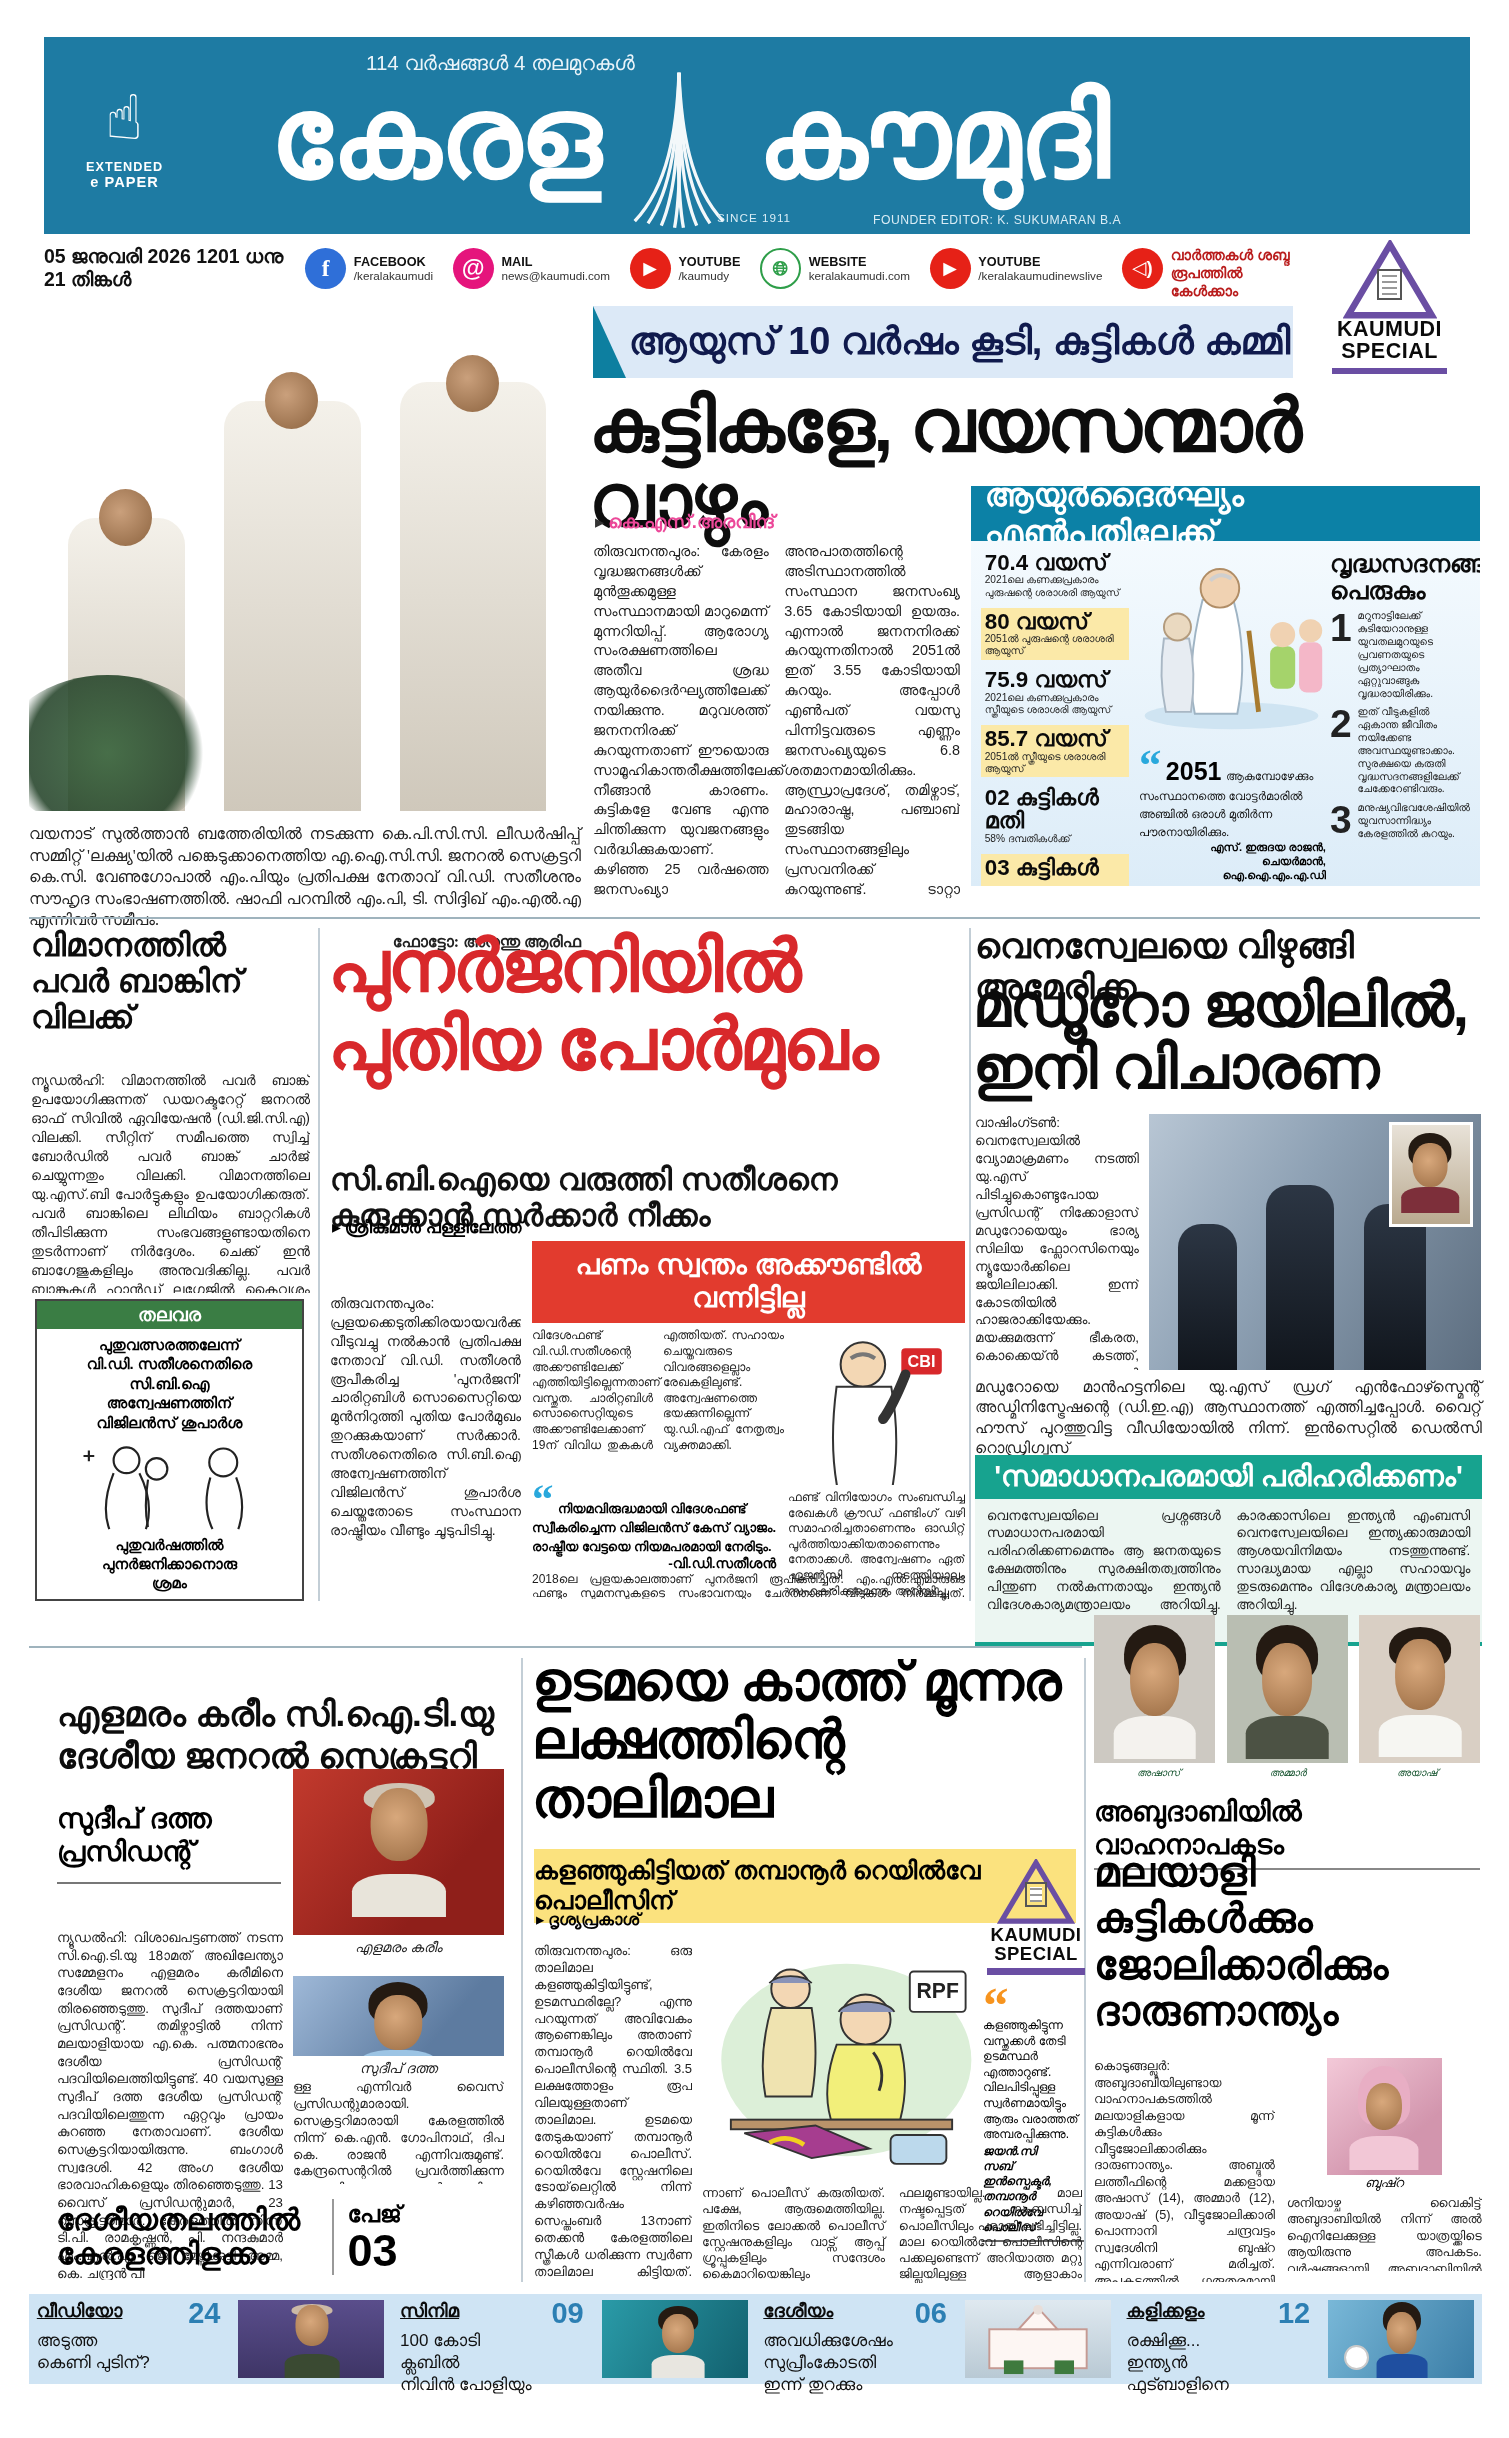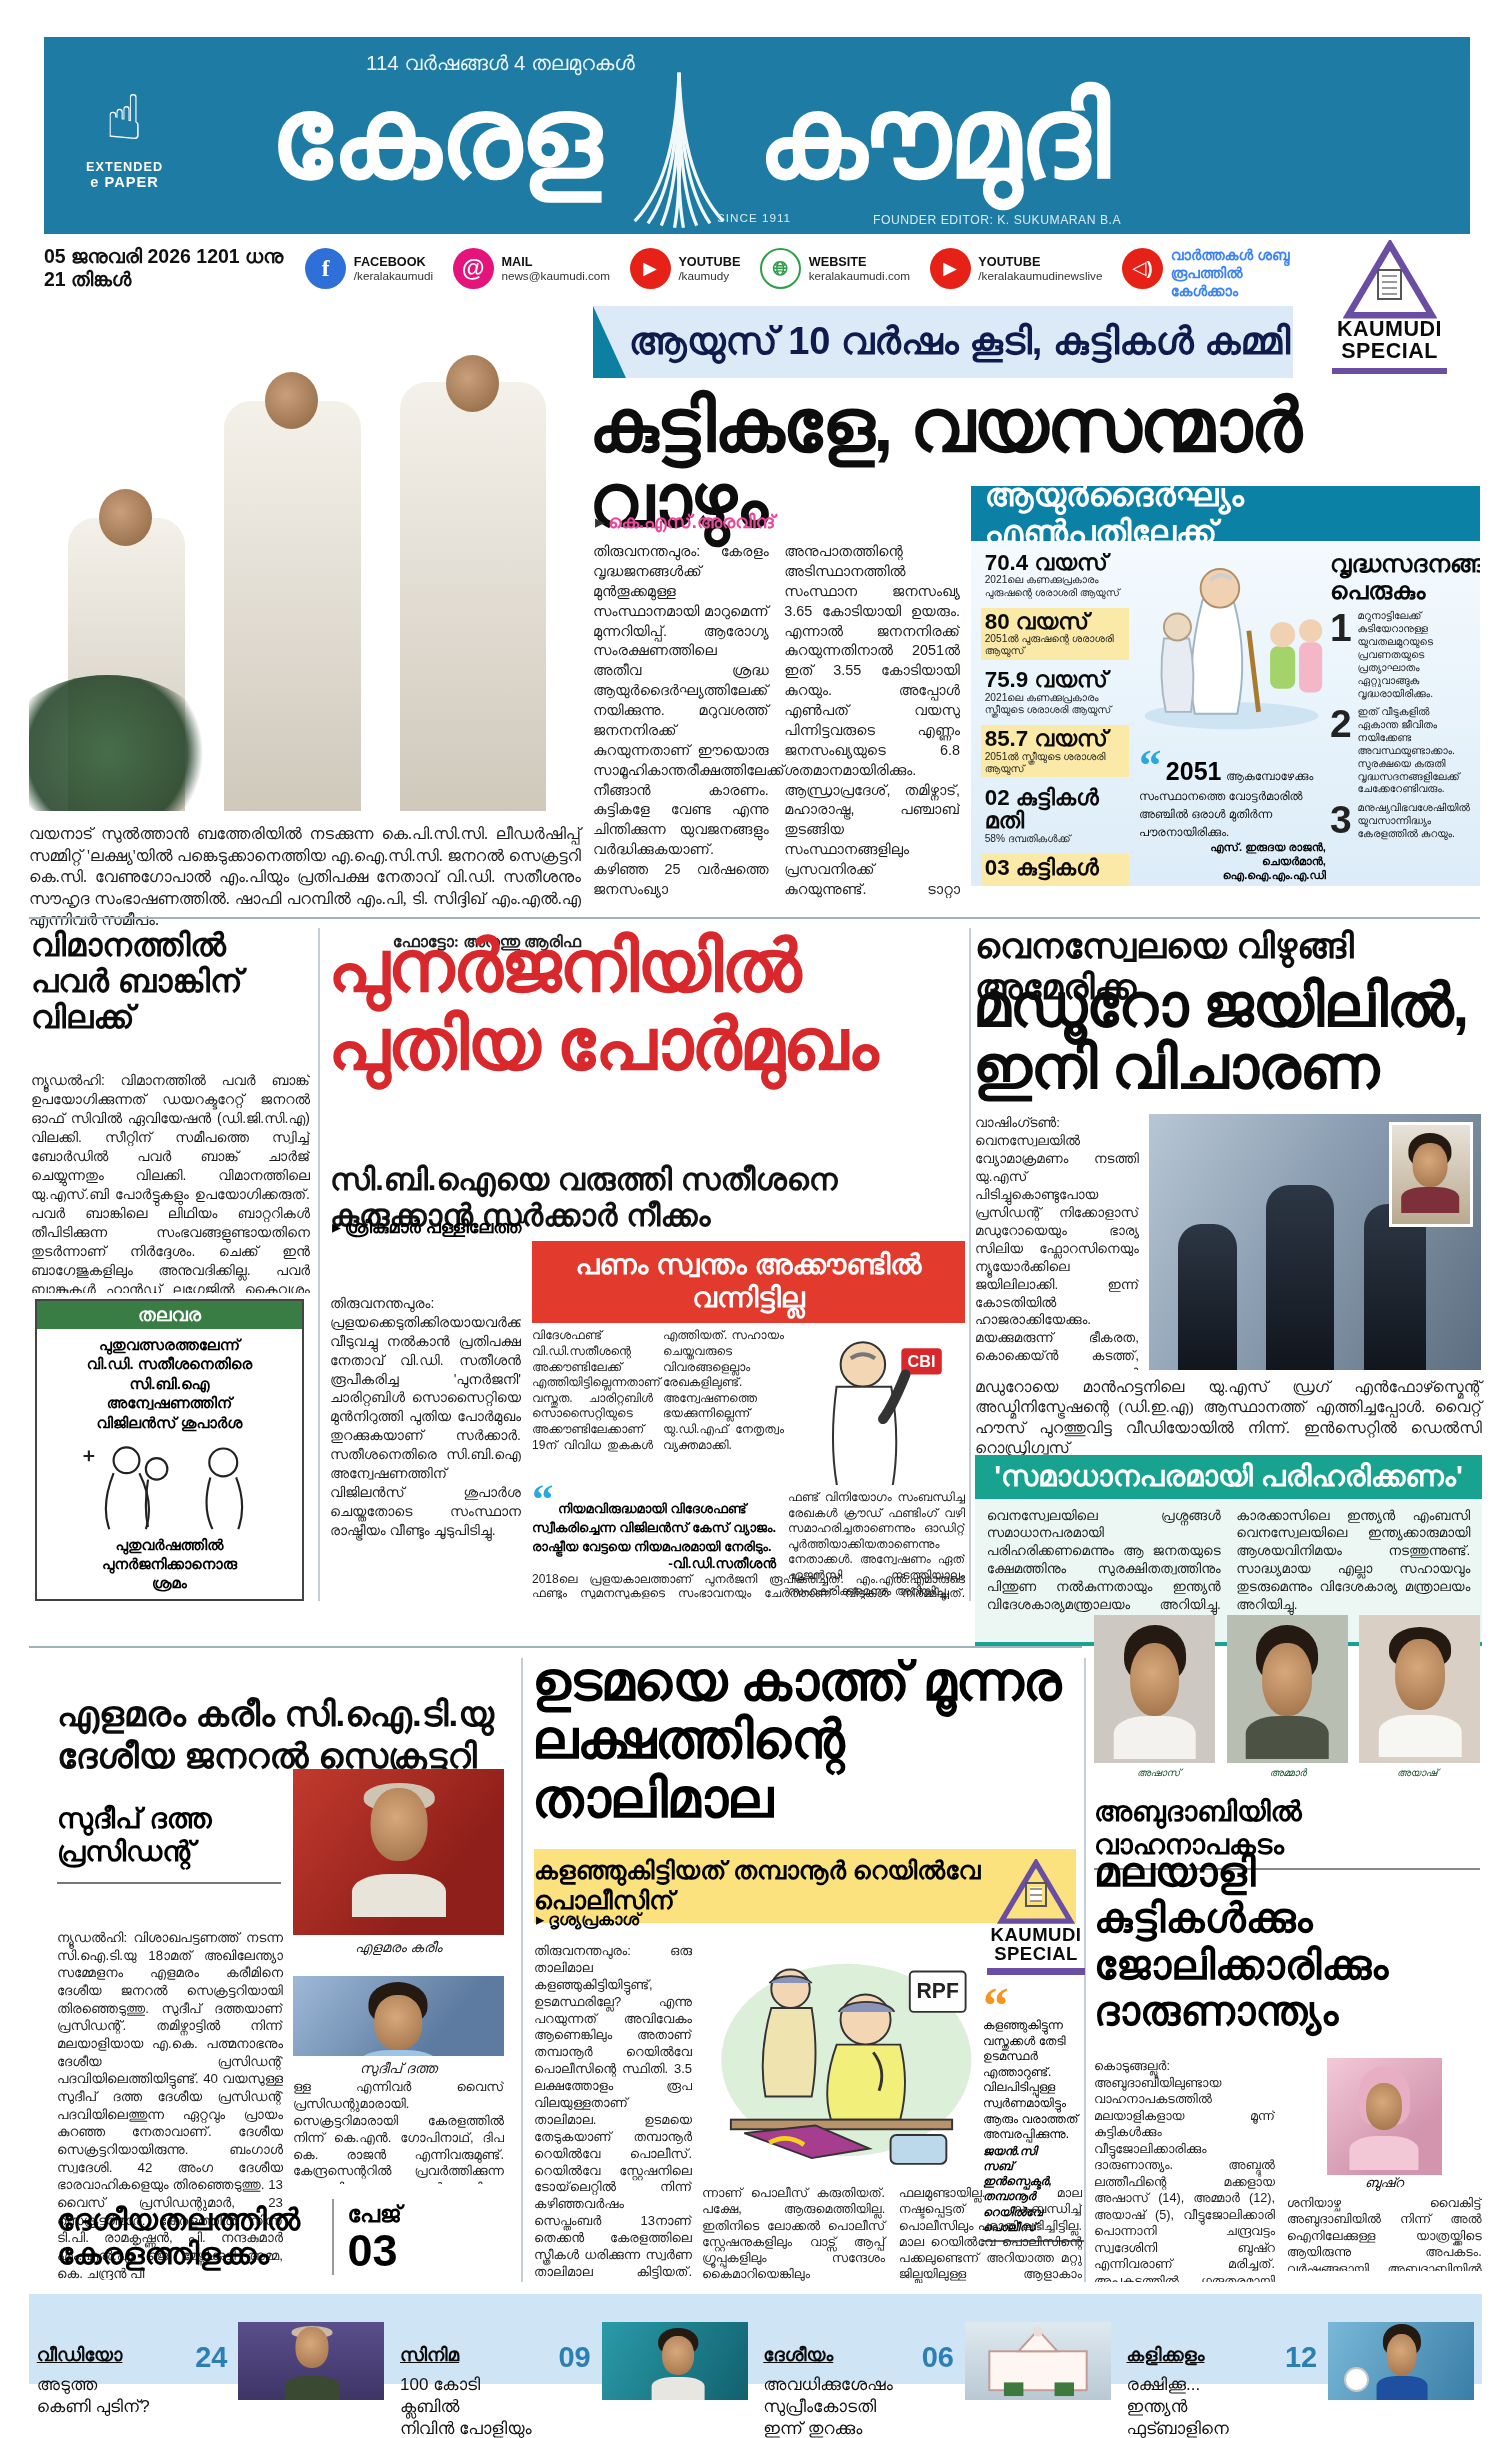--- a/index.html
+++ b/index.html
@@ -26,21 +26,21 @@
   .ib-date { font-size:19.5px; font-weight:bold; color:#111; width:244px; }
   .social { display:flex; align-items:center; gap:7.8px; cursor:pointer; }
   .sico { width:41px; height:41px; border-radius:50%; color:#fff; font-weight:bold; display:flex; align-items:center; justify-content:center; font-size:23.4px; flex:0 0 auto; }
   .sico.fb { background:#2f6fd8; font-family:"Liberation Serif",serif; }
   .sico.mail { background:#e5147c; }
   .sico.yt { background:#e62117; font-size:17.6px; }
   .sico.web { background:#fff; border:2.9px solid #2e9e49; color:#2e9e49; font-size:19.5px; }
   .sico.spk { background:#e62117; font-size:18.5px; }
   .s-name { font-size:12.7px; font-weight:bold; color:#111; }
   .s-handle { font-size:11.7px; color:#333; }
-  .audio-promo { font-size:14.6px; font-weight:bold; color:#3b82f6; line-height:1.25;margin-top:10px; }
+  .audio-promo { font-size:14.6px; font-weight:bold; color:#b91c1c; line-height:1.25;margin-top:10px; }
 
   
   .kbadge { width:115px; text-align:center; }
   .kbadge svg { display:block; margin:0 auto; }
   .kb-doc { position:relative; margin:-51px auto 17.6px; width:25px; height:31px; background:#fff; border:2px solid #555;
             background-image:repeating-linear-gradient(#fff 0 3.9px,#999 3.9px 5.9px); background-clip:content-box; padding:2.9px; }
   .kb-t { font-size:21.5px; font-weight:bold; letter-spacing:0.5px; color:#0b0b0b; line-height:1.05; }
   .kb-bar { height:6.8px; background:#6a4ea3; margin-top:4.9px; }
   .kbadge1 { position:absolute; left:1332px; top:240px; }
 
@@ -161,21 +161,21 @@
   .ab-c2 { font-size:12.7px; line-height:1.3; height:76px; overflow:hidden; margin-top:3.9px; }
 
   
   .face { position:absolute; }
   .face .hair { position:absolute; left:50%; transform:translateX(-50%); top:0; width:72%; height:46%; background:#241a12; border-radius:50% 50% 40% 40%; }
   .face .skin { position:absolute; left:50%; transform:translateX(-50%); top:14%; width:58%; height:58%; background:radial-gradient(circle at 45% 40%,#d8a87c,#9c6e45); border-radius:46%; }
   .face .body { position:absolute; left:50%; transform:translateX(-50%); bottom:-6%; width:96%; height:34%; border-radius:40% 40% 0 0; }
 
   
   .bstrip { position:absolute; left:29px; top:2294px; width:1453px; height:90px; background:#cfe4f4; display:flex; }
-  .btile { flex:1; display:flex; padding:5.9px 7.8px; gap:11px;margin-top:44px; }
+  .btile { flex:1; display:flex; padding:5.9px 7.8px; gap:18px; }
   .bt-text { flex:1; }
   .bt-row { display:flex; justify-content:space-between; align-items:flex-start; }
   .bt-label { font-size:18.5px; font-weight:bold; text-decoration:underline; color:#0c0c0c; }
   .bt-page { font-size:29px; font-weight:bold; color:#2c7fb3; line-height:.9; }
   .bt-lines { font-size:17px; line-height:1.3; color:#111; margin-top:3.9px; }
   .bt-photo { width:146px; height:78px; align-self:center; overflow:hidden; position:relative; flex:0 0 auto; }
 </style>
 </head>
 <body>
 

